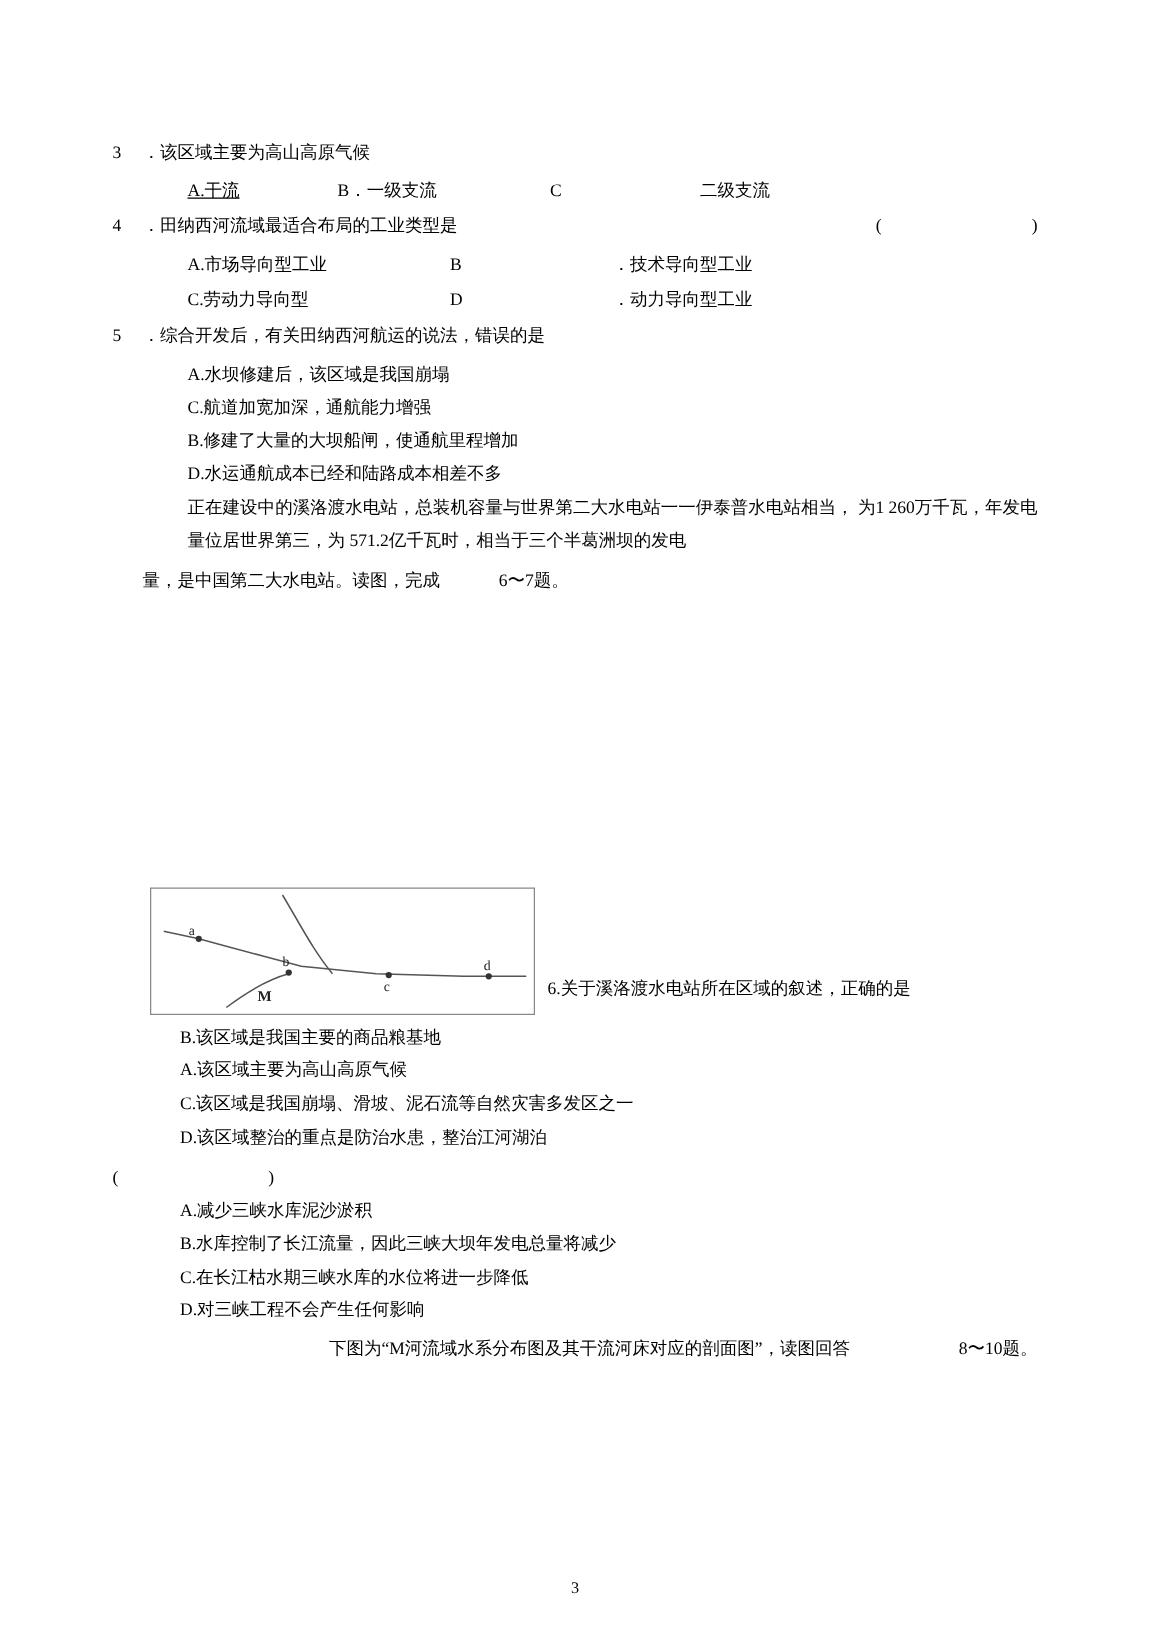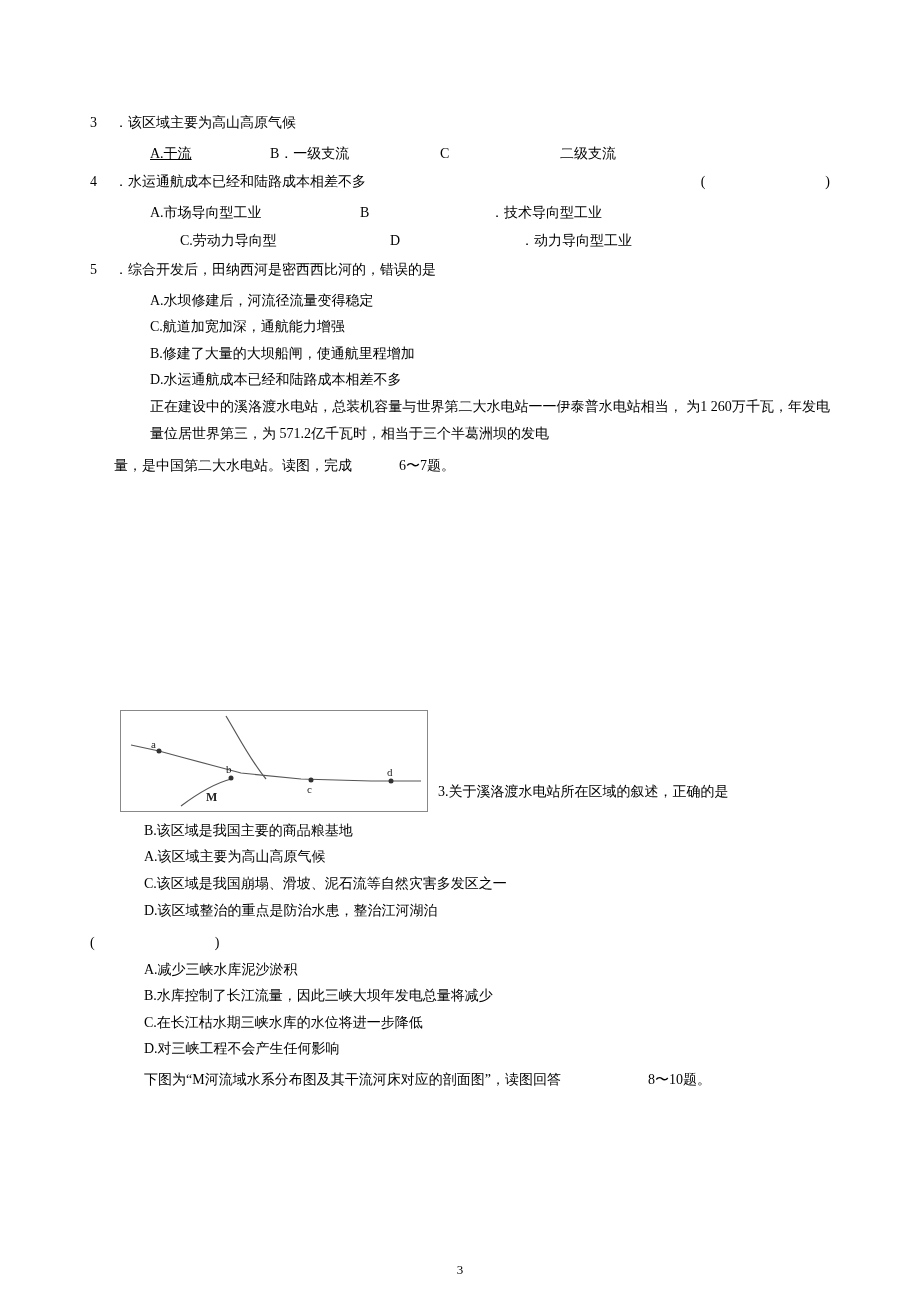--- a/index.html
+++ b/index.html
@@ -104,45 +104,45 @@
     <div class="opt-row" style="align-items:baseline;">
       <div style="width:120px;text-decoration:underline;">A.干流</div>
       <div style="width:170px;">B．一级支流</div>
       <div style="width:120px;">C</div>
       <div>二级支流</div>
     </div>
   </div>
 
   <div class="q-row paren-row">
     <div class="q-num">4</div>
-    <div class="stem">．水运通航成本已经和陆路成本相差不多</div>
+    <div class="stem">．田纳西河流域最适合布局的工业类型是</div>
     <div class="paren-box">
       <span class="paren-left">(</span>
       <span>)</span>
     </div>
   </div>
   <div class="indent-opts">
     <div class="opt-row">
       <div style="width:210px;">A.市场导向型工业</div>
       <div style="width:130px;">B</div>
       <div>．技术导向型工业</div>
     </div>
     <div class="opt-row">
-      <div style="width:210px;margin-left:30px;">C.劳动力导向型</div>
+      <div style="width:210px;">C.劳动力导向型</div>
       <div style="width:130px;">D</div>
       <div>．动力导向型工业</div>
     </div>
   </div>
 
   <div class="q-row">
     <div class="q-num">5</div>
-    <div class="q-text">．综合开发后，田纳西河是密西西比河的，错误的是</div>
+    <div class="q-text">．综合开发后，有关田纳西河航运的说法，错误的是</div>
   </div>
   <div class="indent-opts">
-    <div>A.水坝修建后，河流径流量变得稳定</div>
+    <div>A.水坝修建后，该区域是我国崩塌</div>
     <div>C.航道加宽加深，通航能力增强</div>
     <div>B.修建了大量的大坝船闸，使通航里程增加</div>
     <div>D.水运通航成本已经和陆路成本相差不多</div>
   </div>
 
   <div class="passage" style="text-align:justify;">正在建设中的溪洛渡水电站，总装机容量与世界第二大水电站一一伊泰普水电站相当， 为1 260万千瓦，年发电量位居世界第三，为 571.2亿千瓦时，相当于三个半葛洲坝的发电</div>
   <div style="margin-top:6px;margin-left:24px;">
     <span>量，是中国第二大水电站。读图，完成</span>
     <span class="mid-space"></span>
     <span>6〜7题。</span>
@@ -158,21 +158,21 @@
         <circle cx="110" cy="67" r="2.5" fill="#333"></circle>
         <circle cx="190" cy="69" r="2.5" fill="#333"></circle>
         <circle cx="270" cy="70" r="2.5" fill="#333"></circle>
         <text x="30" y="37" font-size="11" fill="#222">a</text>
         <text x="105" y="62" font-size="11" fill="#222">b</text>
         <text x="186" y="82" font-size="11" fill="#222">c</text>
         <text x="266" y="65" font-size="11" fill="#222">d</text>
         <text x="85" y="90" font-size="12" font-weight="bold" fill="#222">M</text>
       </svg>
     </div>
-    <div class="figure-caption">3.关于溪洛渡水电站所在区域的叙述，正确的是</div>
+    <div class="figure-caption">6.关于溪洛渡水电站所在区域的叙述，正确的是</div>
   </div>
 
   <div class="sub-opts">
     <div>B.该区域是我国主要的商品粮基地</div>
     <div>A.该区域主要为高山高原气候</div>
     <div>C.该区域是我国崩塌、滑坡、泥石流等自然灾害多发区之一</div>
     <div>D.该区域整治的重点是防治水患，整治江河湖泊</div>
   </div>
 
   <div class="paren-row" style="margin-top:6px;">
@@ -181,20 +181,20 @@
       <span>)</span>
     </div>
   </div>
   <div class="sub-opts">
     <div>A.减少三峡水库泥沙淤积</div>
     <div>B.水库控制了长江流量，因此三峡大坝年发电总量将减少</div>
     <div>C.在长江枯水期三峡水库的水位将进一步降低</div>
     <div>D.对三峡工程不会产生任何影响</div>
   </div>
 
-  <div class="sub-opts" style="margin-top:4px;">
+  <div class="sub-opts" style="margin-top:4px;text-align:right;">
     <span>下图为“M河流域水系分布图及其干流河床对应的剖面图”，读图回答</span>
     <span class="wide-space"></span>
     <span>8〜10题。</span>
   </div>
 
   <div class="page-num">3</div>
 </div>
 
 </body></html>

